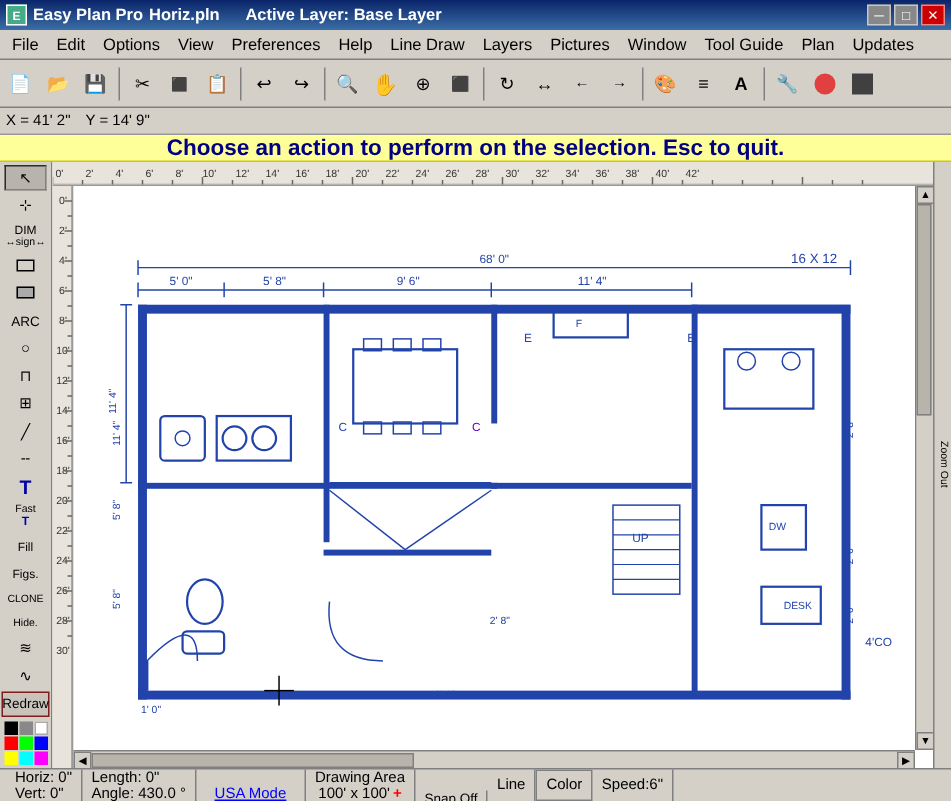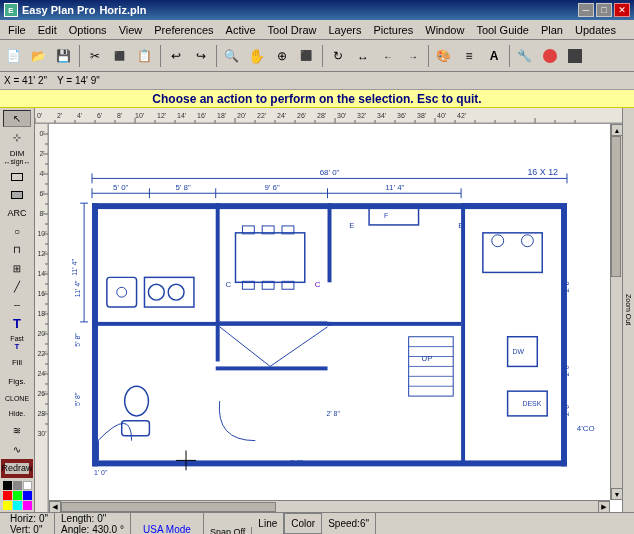--- a/index.html
+++ b/index.html
@@ -96,21 +96,21 @@
 
     
     #hint-bar {
       background: #ffff99;
       height: 18px;
       display: flex;
       align-items: center;
       justify-content: center;
       border-bottom: 1px solid #cccc00;
     }
-    #hint-bar span { font-size: 12px; font-weight: bold; color: #000080; }
+    #hint-bar span { font-size: 15px; font-weight: bold; color: #000080; }
 
     
     #main-area {
       display: flex;
       height: calc(534px - 20px - 20px - 32px - 18px - 18px - 22px);
     }
 
     
     #left-toolbar {
       width: 35px;
@@ -240,36 +240,37 @@
   </style>
 </head>
 <body>
 
 <div id="title-bar">
   <div class="title-left">
     <div class="app-icon">E</div>
     <span>Easy Plan Pro</span>
     <span>Horiz.pln</span>
     &nbsp;&nbsp;&nbsp;
+    <span>Active Layer: Base Layer</span>
   </div>
   <div class="win-controls">
     <div class="win-btn min">─</div>
     <div class="win-btn max">□</div>
     <div class="win-btn close">✕</div>
   </div>
 </div>
 
 <div id="menu-bar">
   <span class="menu-item">File</span>
   <span class="menu-item">Edit</span>
   <span class="menu-item">Options</span>
   <span class="menu-item">View</span>
   <span class="menu-item">Preferences</span>
-  <span class="menu-item">Active</span>
-  <span class="menu-item">Tool Draw</span>
+  <span class="menu-item">Help</span>
+  <span class="menu-item">Line Draw</span>
   <span class="menu-item">Layers</span>
   <span class="menu-item">Pictures</span>
   <span class="menu-item">Window</span>
   <span class="menu-item">Tool Guide</span>
   <span class="menu-item">Plan</span>
   <span class="menu-item">Updates</span>
 </div>
 
 <div id="toolbar">
   <div class="tb-btn">
@@ -394,21 +395,21 @@
     <div class="lt-btn" style="font-size:8px">Fill</div>
     <div class="lt-btn" style="font-size:8px">Figs.</div>
     <div class="lt-btn" style="font-size:7px;height:20px">CLONE</div>
     <div class="lt-btn" style="font-size:7px;height:20px">Hide.</div>
     <div class="lt-btn">
         <span style="font-size:10px">≋</span>
       </div>
     <div class="lt-btn">
         <span style="font-size:10px">∿</span>
       </div>
-    <div class="lt-btn" style="font-size:9px;border:4px solid #7f1d1d;background:#c8c4bc;width:32px">Redraw</div>
+    <div class="lt-btn" style="font-size:9px;border:1px solid #7f1d1d;background:#c8c4bc;width:32px">Redraw</div>
 
     <div style="display:grid;grid-template-columns:repeat(3,9px);gap:1px;margin-top:2px;">
       <div style="width:9px;height:9px;background:#000"></div>
       <div style="width:9px;height:9px;background:#888"></div>
       <div style="width:9px;height:9px;background:#fff;border:1px solid #aaa"></div>
       <div style="width:9px;height:9px;background:#f00"></div>
       <div style="width:9px;height:9px;background:#0f0"></div>
       <div style="width:9px;height:9px;background:#00f"></div>
       <div style="width:9px;height:9px;background:#ff0"></div>
       <div style="width:9px;height:9px;background:#0ff"></div>
@@ -703,20 +704,29 @@
       <span>Length:  0"</span>
       <span>Angle:  430.0 °</span>
     </div>
   </div>
   <div class="status-section usa-mode">
     <div style="display:flex;flex-direction:column;align-items:center;margin-top:22px;">
       <span>USA Mode</span>
       <span>504 elements</span>
     </div>
   </div>
+  <div class="status-section">
+    <div style="display:flex;flex-direction:column;align-items:center;">
+      <span>Drawing Area</span>
+      <span style="display:flex;align-items:center;gap:2px;">
+        <span>100' x 100'</span>
+        <span style="color:red;font-weight:bold">+</span>
+      </span>
+    </div>
+  </div>
   <div class="status-section snap-section">
     <span>Snap Off</span>
     <span>12"</span>
   </div>
   <div class="status-section line-section">
     <span>Line</span>
   </div>
   <div class="status-section" style="background:#d4d0c8;border:1px solid #808080;">
     <span>Color</span>
   </div>

